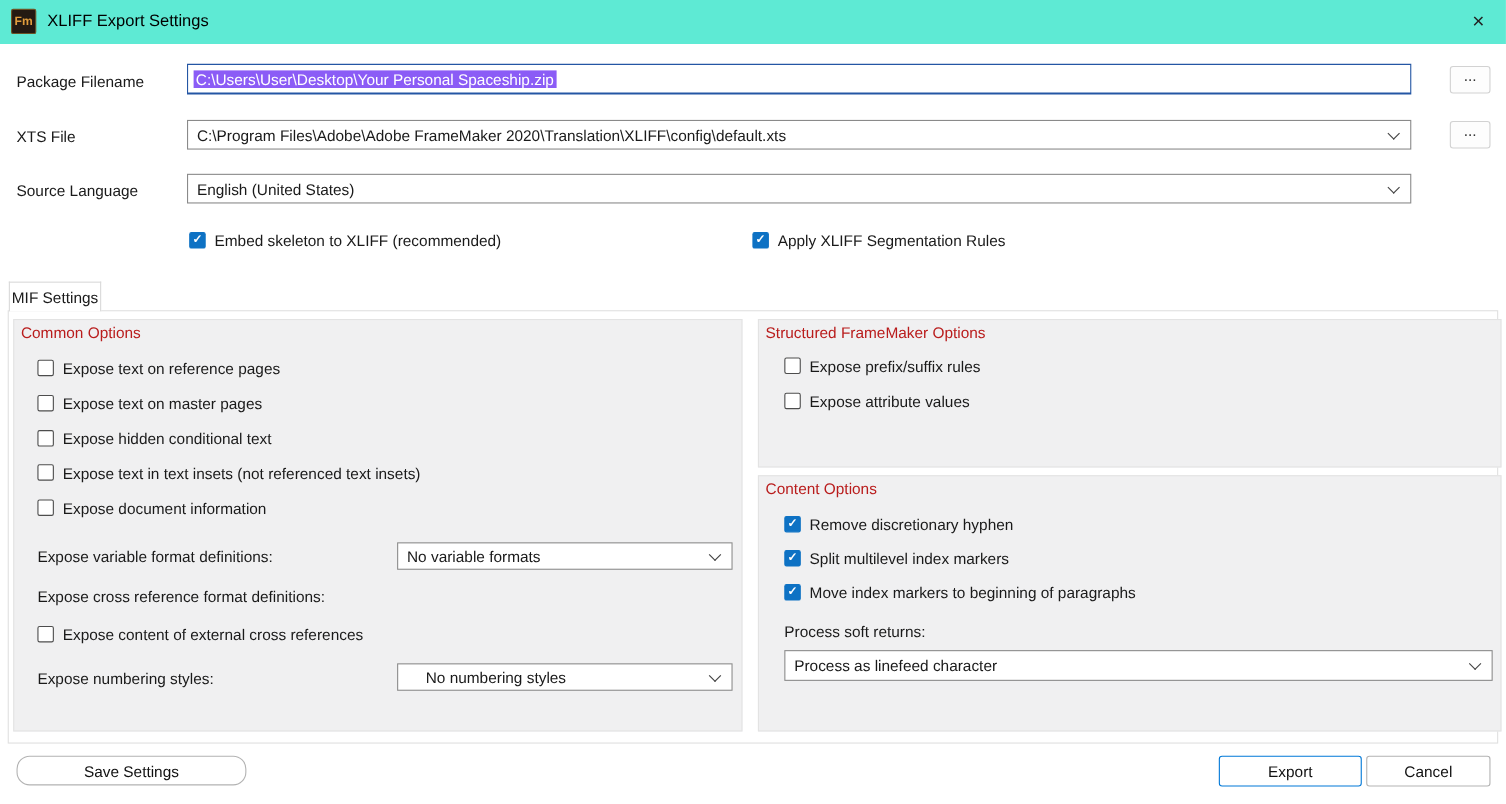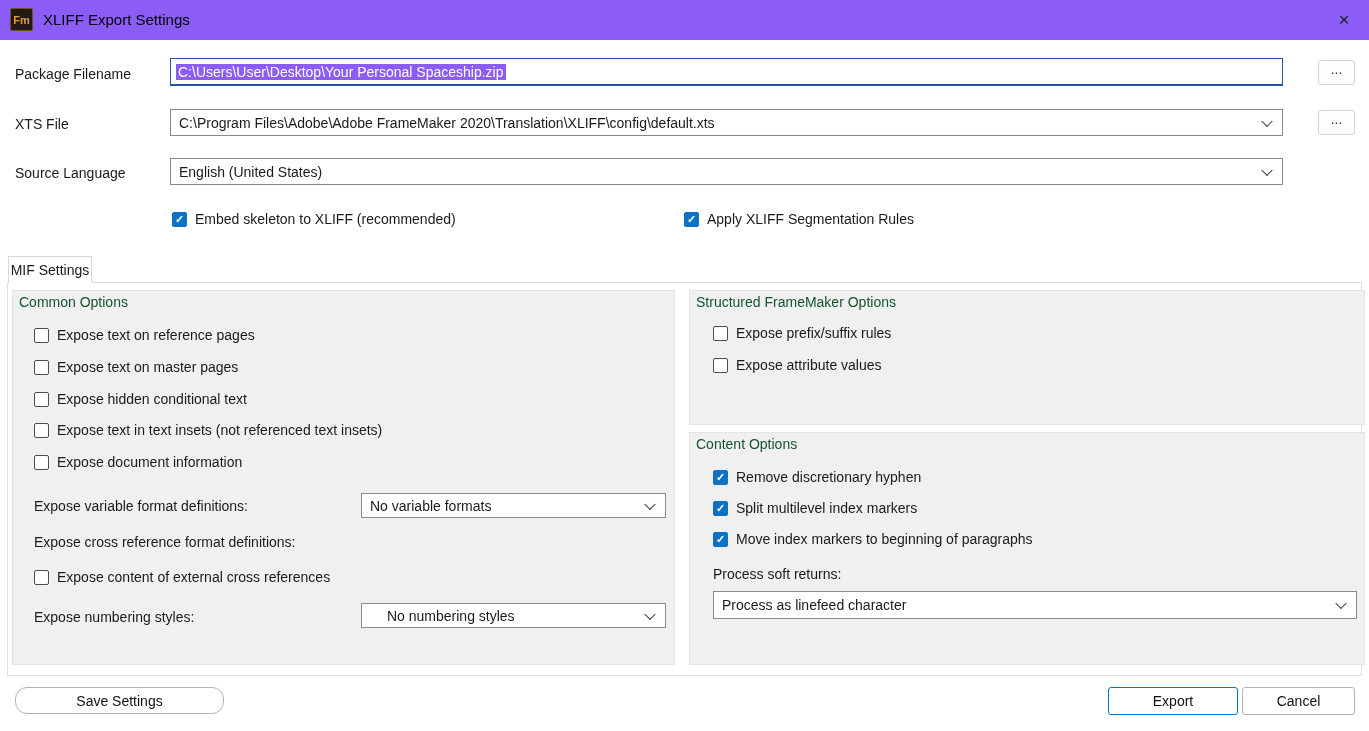--- a/index.html
+++ b/index.html
@@ -1,20 +1,20 @@
 <!DOCTYPE html>
 <html><head>
 <meta charset="utf-8">
 <style>
   html,body { margin:0; padding:0; background:#fff; }
   body { font-family:"Liberation Sans", sans-serif; font-size:14px; color:#1a1a1a; }
   .window { position:relative; width:1369px; height:731px; background:#ffffff; overflow:hidden; }
 
   
-  .titlebar { position:absolute; left:0; top:0; width:100%; height:40px; background:#8b5cf6; }
+  .titlebar { position:absolute; left:0; top:0; width:100%; height:40px; background:#5eead4; }
   .app-icon { position:absolute; left:10px; top:8px; width:23px; height:23px; background:#241a12;
               border:1px solid #6b5226; color:#e09c3c; font-weight:bold; font-size:11px;
               display:flex; align-items:center; justify-content:center; border-radius:2px; box-sizing:border-box; }
   .win-title { position:absolute; left:43px; top:11px; font-size:15px; color:#000; }
   .close-btn { position:absolute; right:12px; top:7px; width:26px; height:26px; font-size:19px; color:#222;
                display:flex; align-items:center; justify-content:center; cursor:default; }
 
   .flabel { position:absolute; left:15px; color:#1a1a1a; }
 
   
@@ -28,34 +28,34 @@
   .combo .chev { position:absolute; right:11px; top:50%; width:7px; height:7px;
                  border-right:1.5px solid #404040; border-bottom:1.5px solid #404040;
                  transform:translateY(-70%) rotate(45deg); }
 
   
   .browse { position:absolute; box-sizing:border-box; background:#fdfdfd; border:1px solid #d2d2d2;
             border-radius:3px; color:#333; display:flex; align-items:flex-start; justify-content:center;
             font-size:14px; line-height:10px; padding-top:3px; }
 
   
-  .cbrow { position:absolute; display:flex; align-items:flex-end; gap:8px; white-space:nowrap; }
+  .cbrow { position:absolute; display:flex; align-items:flex-start; gap:8px; white-space:nowrap; }
   .cb { width:15px; height:15px; box-sizing:border-box; border:1px solid #4d4d4d; background:#fff;
         border-radius:2px; flex:0 0 auto; display:flex; align-items:center; justify-content:center; }
   .cb.checked { background:#0e72c4; border-color:#0e72c4; color:#fff; }
   .cb.checked::after { content:"✓"; font-size:11px; font-weight:bold; line-height:1; }
 
   
   .tab { position:absolute; box-sizing:border-box; background:#fff; border:1px solid #d9d9d9; border-bottom:none;
          display:flex; align-items:center; justify-content:center; z-index:2; }
   .tab-panel { position:absolute; box-sizing:border-box; background:#fff; border:1px solid #e0e0e0; }
 
   
   .group { position:absolute; box-sizing:border-box; background:#f0f0f1; border:1px solid #e3e3e3; }
-  .group-title { position:absolute; left:6px; top:3px; color:#14532d; }
+  .group-title { position:absolute; left:6px; top:3px; color:#b91c1c; }
   .glabel { position:absolute; color:#1a1a1a; white-space:nowrap; }
 
   
   .btn { position:absolute; box-sizing:border-box; background:#fff; border:1px solid #b3b3b3; border-radius:3px;
          display:flex; align-items:center; justify-content:center; font-size:14px; color:#111; cursor:default; }
   .btn.primary { border:1px solid #0078d7; }
 
   
   #row-pkg-label { top:66px; }
   #pkg-input  { left:170px; top:58px; width:1113px; height:28px; }

